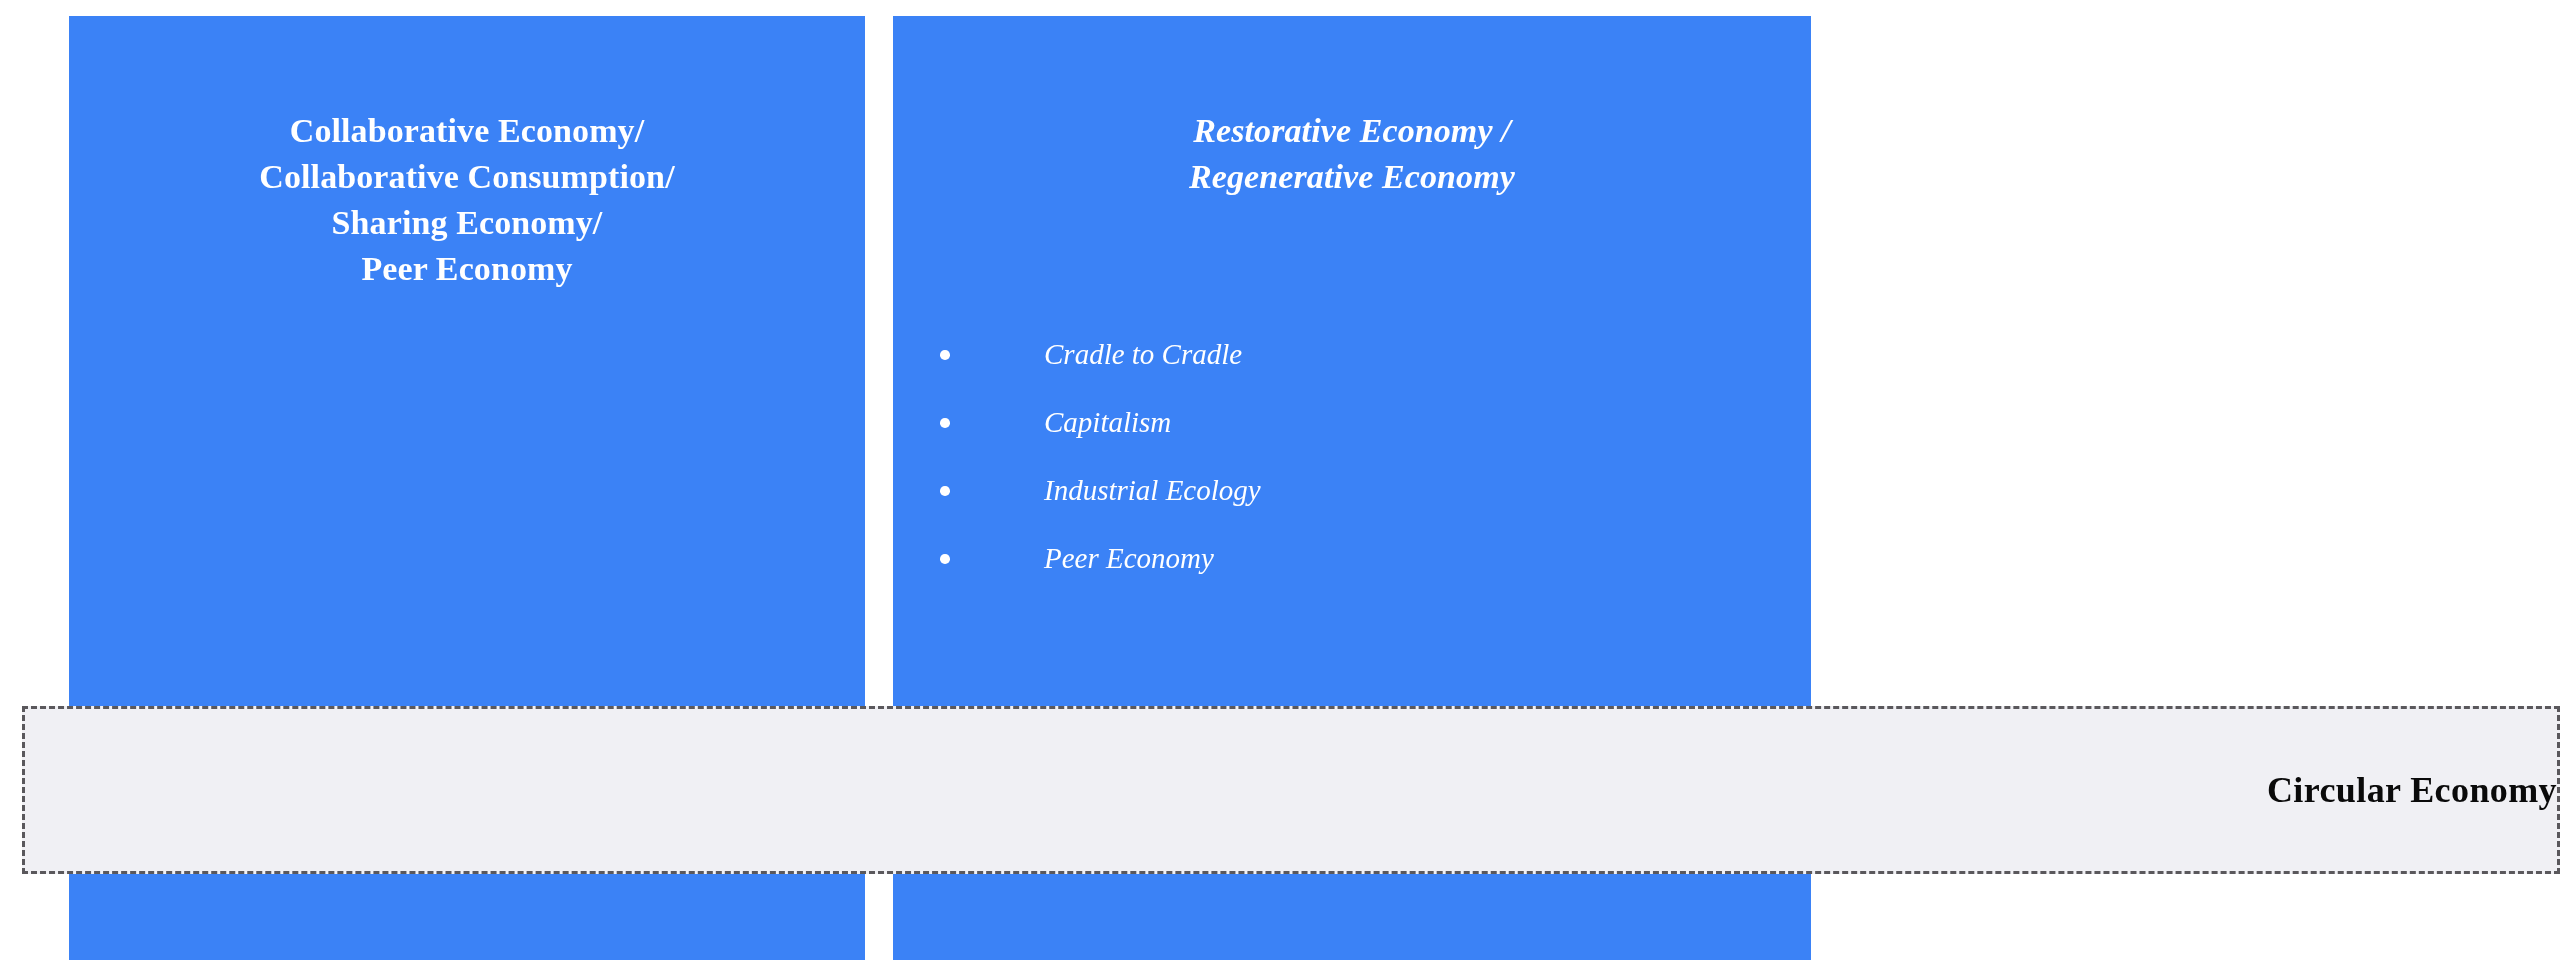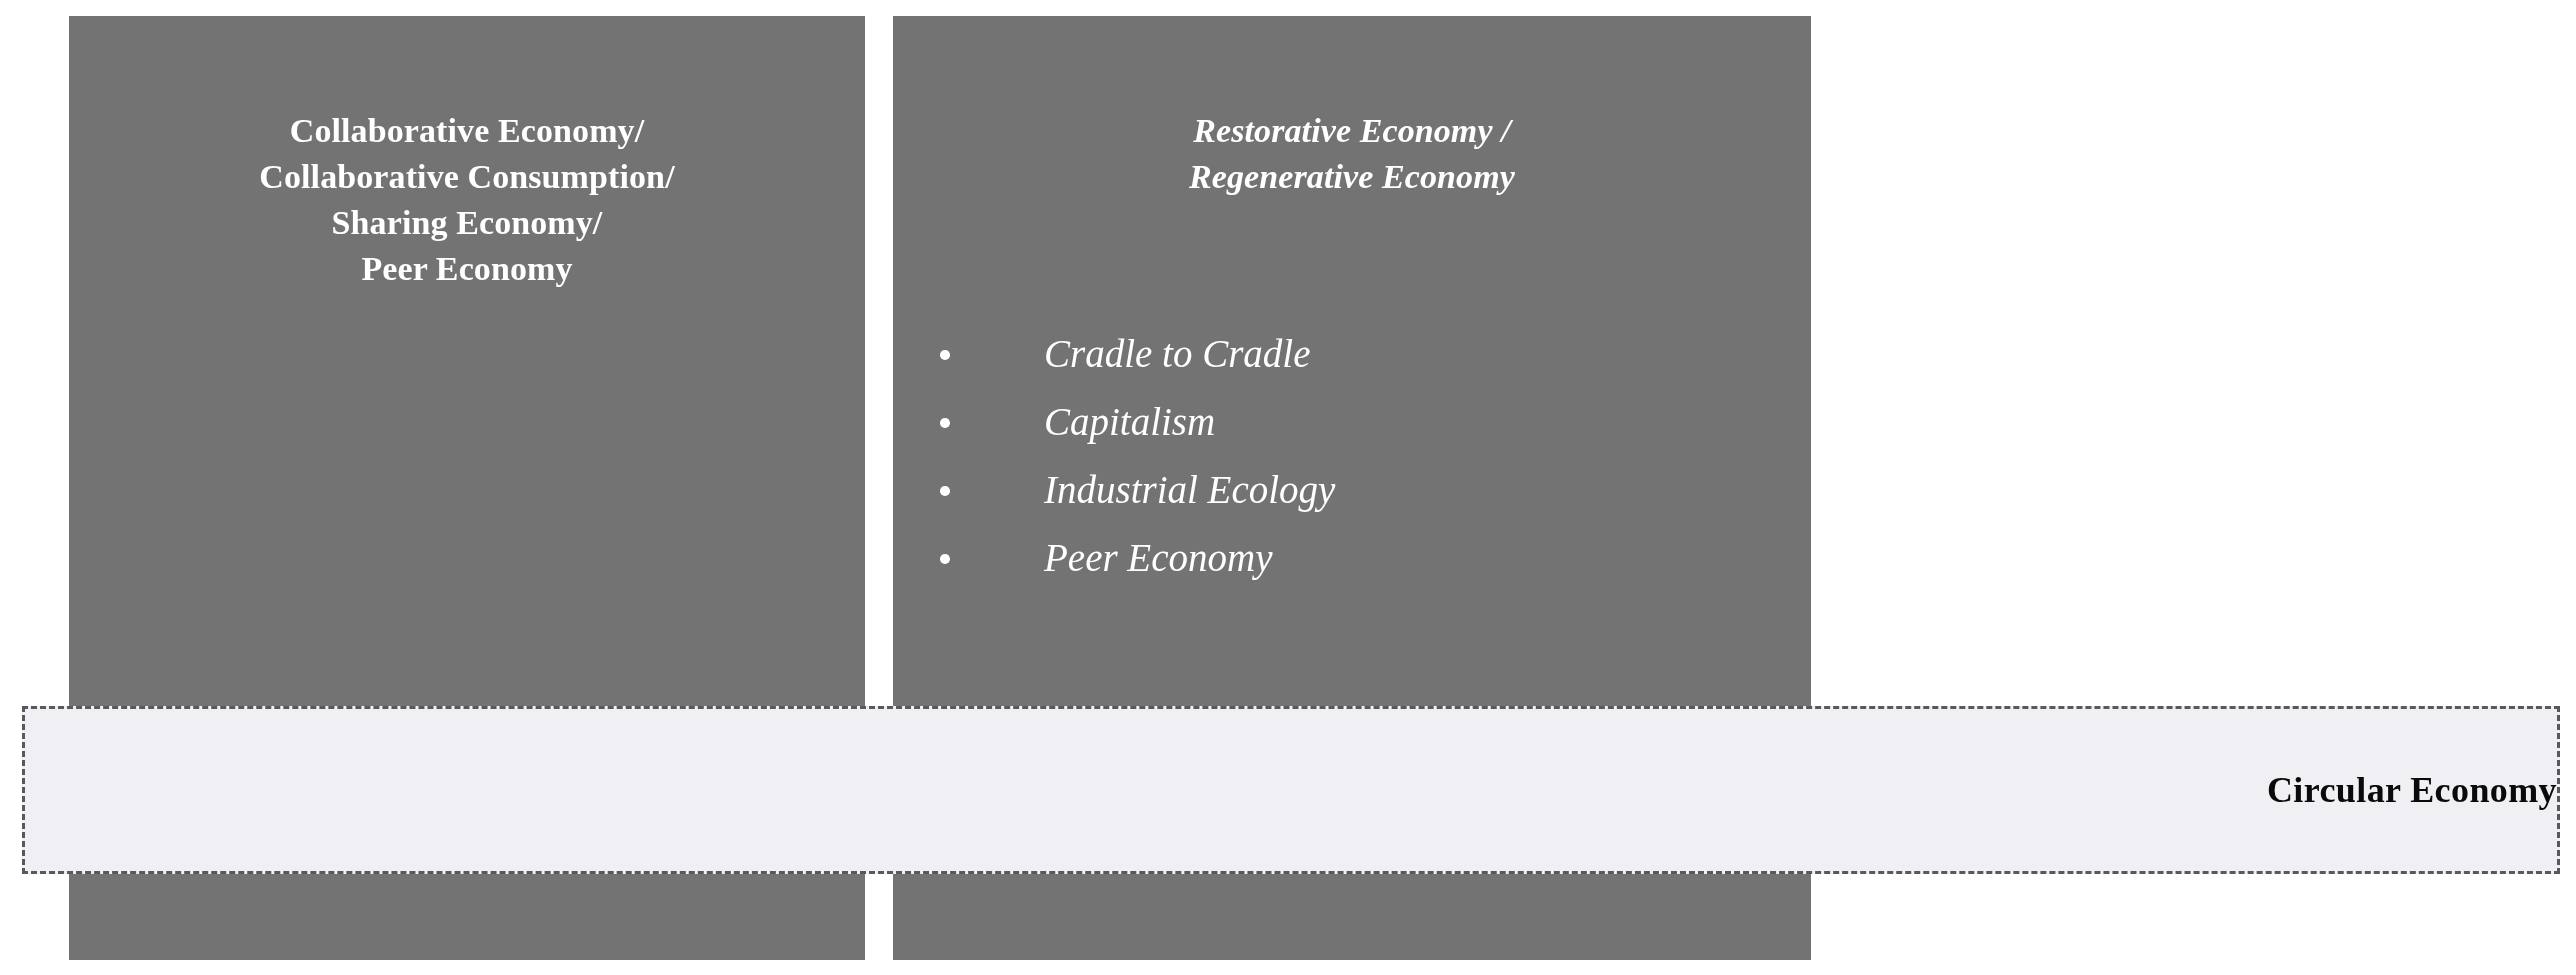--- a/index.html
+++ b/index.html
@@ -19,21 +19,21 @@
     width: 2576px;
     height: 975px;
     background: #ffffff;
   }
 
   
   .column {
     position: absolute;
     top: 16.3px;
     height: 944px;
-    background: #737373;
+    background: #3b82f6;
     box-sizing: border-box;
     padding: 0;
   }
   #col-collaborative { left: 69px;   width: 796px; }
   #col-restorative   { left: 893px; width: 918px; font-style: italic; }
   #col-service       { left: 1714px; width: 795px; }
 
   .column-heading {
     position: absolute;
     left: 0;
@@ -60,21 +60,21 @@
     margin: 0;
     padding: 0;
     list-style: none;
   }
   #restorative-list .bullet-item {
     position: relative;
     height: 68px;
     line-height: 68px;
     padding-left: 111px;
     color: #FFFFFF;
-    font-size: 39px;
+    font-size: 29px;
     font-weight: normal;
     white-space: nowrap;
   }
   #restorative-list .bullet-marker {
     position: absolute;
     left: 7.4px;
     top: 30px;
     width: 9.6px;
     height: 9.6px;
     background: #FFFFFF;

